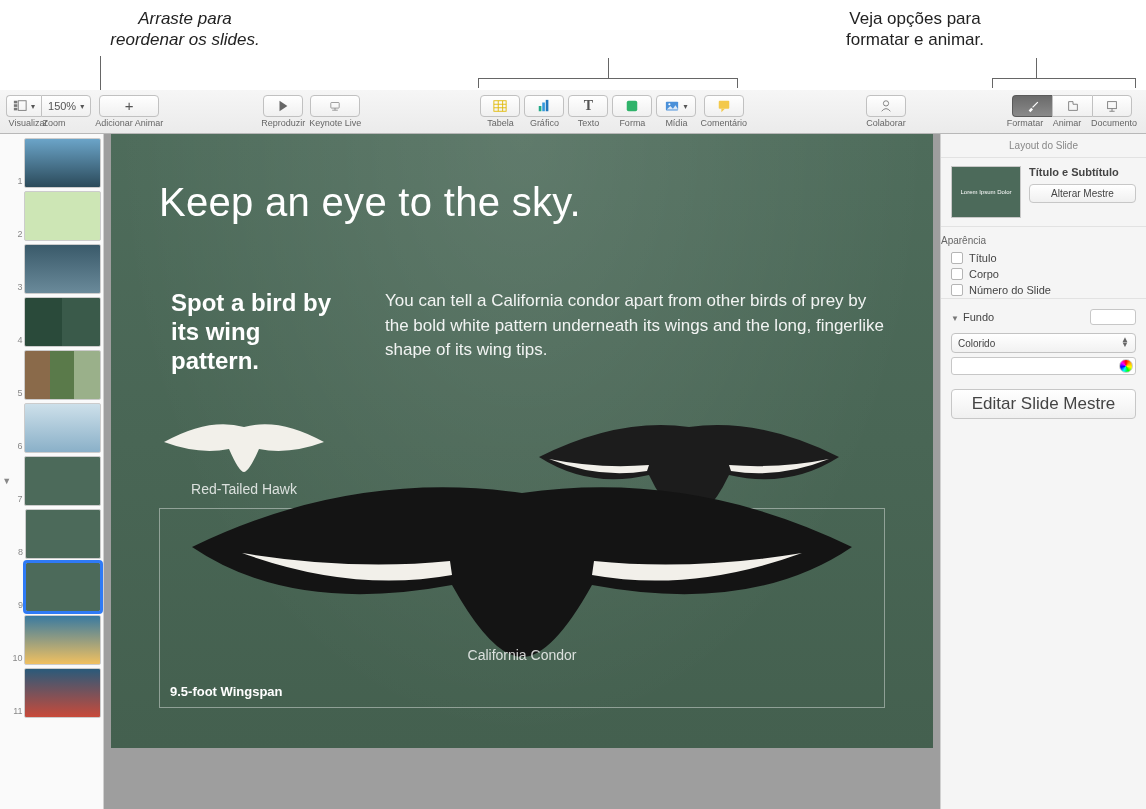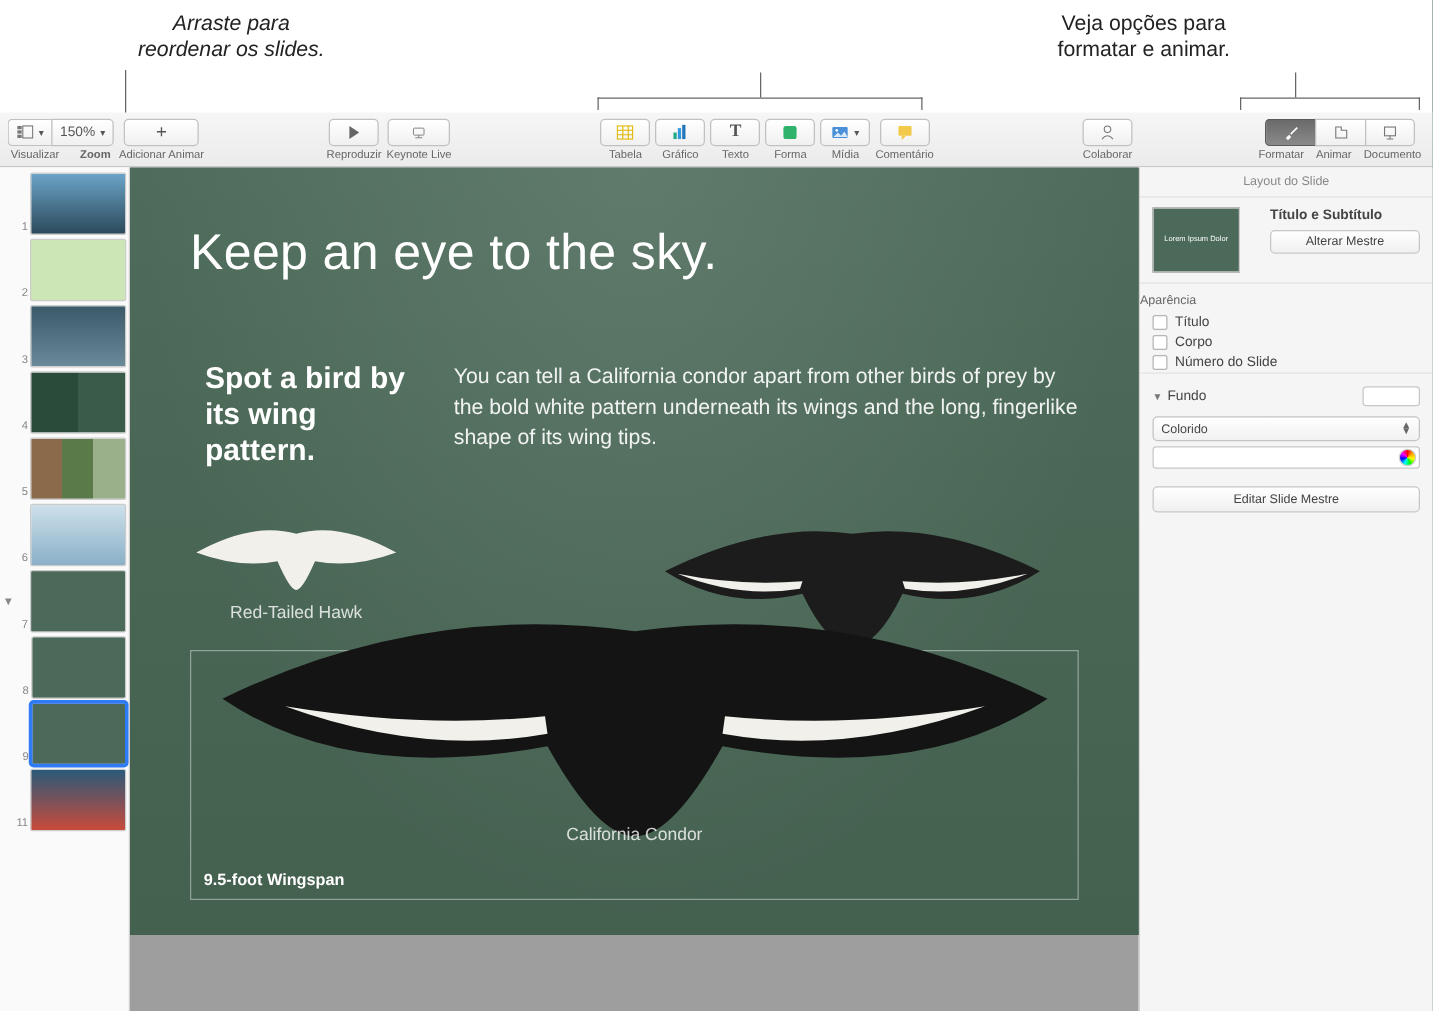--- a/index.html
+++ b/index.html
@@ -107,41 +107,41 @@
   }
   .slide h1 { font-size: 40px; font-weight: 500; letter-spacing: .3px; }
   .slide .cols { display:flex; gap: 36px; margin-top: 64px; }
   .slide h2 { font-size: 24px; font-weight: 600; line-height:1.2; width: 220px; margin-left: 12px;}
   .slide p { font-size: 17px; font-weight: 300; line-height:1.45; max-width: 500px; opacity:.92;}
   .bird-row { display:flex; gap: 60px; margin-top:42px; align-items:flex-start;}
   .bird { text-align:center; }
   .bird-label { font-size:14px; opacity:.8; margin-top:4px;}
   .condor-box {
     position:absolute;
-    left: 48px; right: 48px; bottom: 28px; height: 200px;
+    left: 48px; right: 48px; bottom: 40px; height: 200px;
     border:1px solid rgba(255,255,255,.4);
   }
   .wingspan-label{
     position:absolute; left:10px; bottom:8px; font-size:13px; font-weight:600;
   }
   
   .inspector {
-    width: 235px;
+    width: 206px;
     background: #f5f5f5;
     border-left: 1px solid #d0d0d0;
     padding: 0;
     font-size: 11px;
     color: #444;
     overflow-y:auto;
   }
   .insp-header {
     text-align:center; font-size:10px; color:#888;
     padding:6px 0; border-bottom:1px solid #e2e2e2;
   }
-  .layout-row { display:flex; gap:24px; padding:8px 10px; align-items:flex-start; }
+  .layout-row { display:flex; gap:8px; padding:8px 10px; align-items:flex-start; }
   .layout-thumb {
     width:70px; height:52px; background:#4c6a5a; border:1px solid #c8c8c8;
     display:flex; align-items:center; justify-content:center; color:#fff; font-size:6px;
   }
   .layout-meta { flex:1; }
   .layout-name { font-weight:600; font-size:11px; margin-bottom:6px;}
   .mini-btn {
     display:block; width:100%; padding:3px 0;
     background:linear-gradient(#fff,#f0f0f0); border:1px solid #c7c7c7;
     border-radius:4px; font-size:10px; cursor:pointer; text-align:center;
@@ -163,21 +163,21 @@
     background:#fff; position:relative; cursor:pointer; display:flex; align-items:center;
   }
   .wheel{
     width:14px;height:14px;border-radius:50%;
     background: conic-gradient(red,orange,yellow,lime,cyan,blue,magenta,red);
     margin-left:auto; margin-right:2px; border:1px solid #ccc;
   }
   .edit-master{
     margin:14px 10px; padding:4px 17px; text-align:center;
     background:linear-gradient(#fff,#f0f0f0); border:1px solid #c7c7c7;
-    border-radius:4px; font-size:10px; cursor:pointer;
+    border-radius:4px; font-size:17px; cursor:pointer;
   }
   
   .hawk svg, .vulture svg, .condor svg { display:block; }
   .tb-btn.active { background: linear-gradient(#6a6a6a,#8a8a8a); color:#fff; border-color:#5a5a5a;}
 </style>
 </head>
 <body>
 
 <div class="callouts">
   <div class="callout" style="left:80px; width:210px;">
@@ -208,21 +208,21 @@
           </svg>
         <span style="font-size:8px;">▾</span>
       </div>
       <div class="tb-btn seg-right" style="min-width:46px">
         <span>150%</span>
         <span style="font-size:8px;">▾</span>
       </div>
     </div>
     <div style="display:flex; gap:0;">
       <div class="tb-label" style="width:34px;">Visualizar</div>
-      <div class="tb-label" style="width:46px;text-align:right;font-weight:bold;">Zoom</div>
+      <div class="tb-label" style="width:46px;text-align:left;">Zoom</div>
     </div>
   </div>
 
   <div class="tb-group">
     <div class="tb-btn" style="min-width:60px">
       <span style="font-size:15px; line-height:12px;">+</span>
     </div>
     <div class="tb-label">Adicionar Animar</div>
   </div>
 
@@ -387,20 +387,25 @@
         <div class="nav-num">7</div>
         <div class="thumb"></div>
       </div>
     <div class="nav-item" style="padding-left:10px;">
         <div class="nav-num">8</div>
         <div class="thumb"></div>
       </div>
     <div class="nav-item" style="padding-left:10px;">
         <div class="nav-num">9</div>
         <div class="thumb sel"></div>
+      </div>
+    <div class="nav-item">
+        <div class="disclosure"></div>
+        <div class="nav-num">10</div>
+        <div class="thumb" style="background:linear-gradient(#3a7aa0,#f0c060);"></div>
       </div>
     <div class="nav-item">
         <div class="disclosure"></div>
         <div class="nav-num">11</div>
         <div class="thumb" style="background:linear-gradient(#2a5a7a,#c84a3a);"></div>
       </div>
   </div>
 
   <div class="canvas-wrap">
     <div class="slide">

